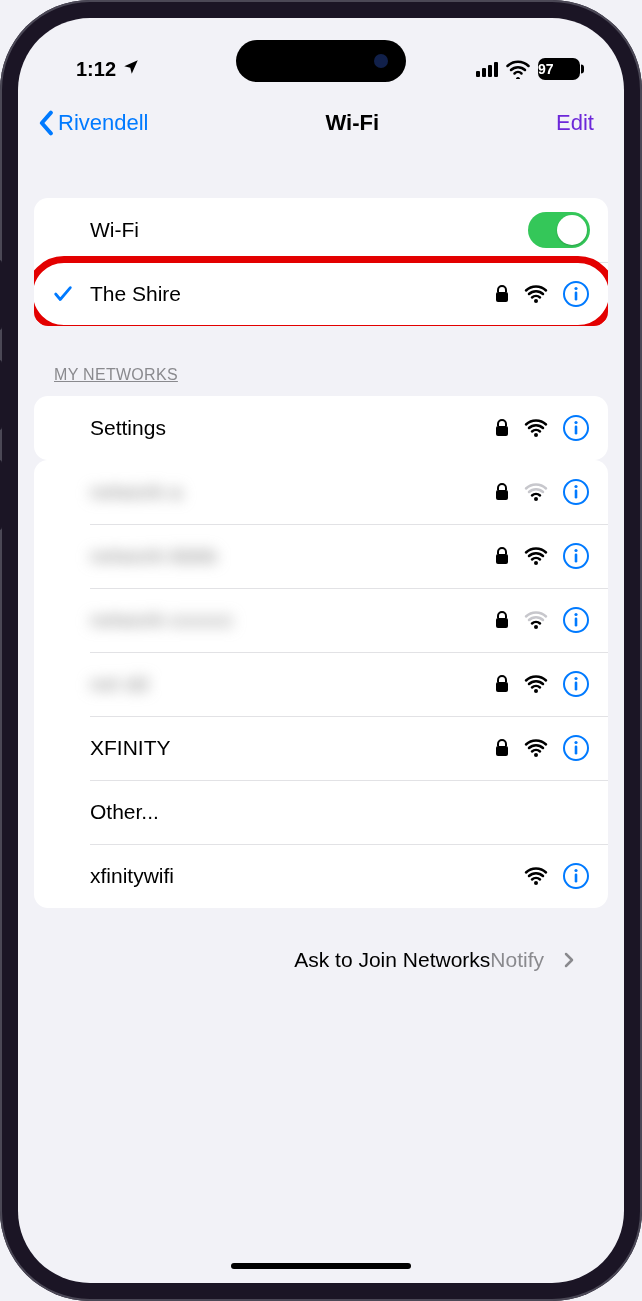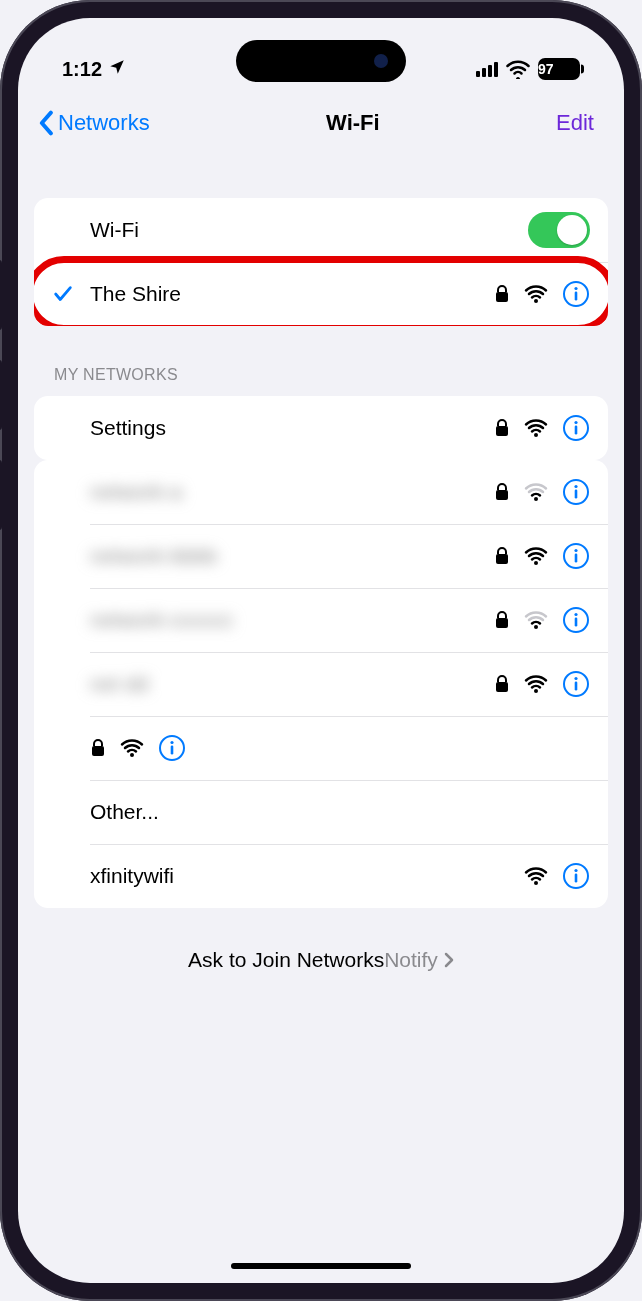--- a/index.html
+++ b/index.html
@@ -59,21 +59,21 @@
   }
   .status-bar {
     display: flex;
     justify-content: space-between;
     align-items: center;
     padding: 32px 44px 0 44px;
     height: 70px;
     font-size: 20px;
     font-weight: 600;
   }
-  .status-left { display: flex; align-items: center; gap: 6px; }
+  .status-left { display: flex; align-items: center; gap: 6px; margin-left: 14px; }
   .status-right { display: flex; align-items: center; gap: 8px; }
   .loc-arrow svg { width:18px; height:18px; }
   .cell-bars { display:flex; align-items:flex-end; gap:2px; height:16px;}
   .cell-bars span { width:4px; background:#000; border-radius:1px;}
   .cell-bars span:nth-child(1){height:6px;}
   .cell-bars span:nth-child(2){height:9px;}
   .cell-bars span:nth-child(3){height:12px;}
   .cell-bars span:nth-child(4){height:15px;}
   .batt {
     display:flex; align-items:center; justify-content:flex-start;
@@ -105,20 +105,21 @@
   .nav-back svg{ width:18px; height:26px; }
   .nav-title { font-weight:600; font-size:22px; }
   .nav-edit { color:#6d28d9; font-size:22px;}
   .content { padding: 0 16px; }
   .section-header {
     color:#8a8a8e;
     font-size:16px;
     text-transform:uppercase;
     padding: 40px 20px 12px 20px;
     letter-spacing:0.3px;
+    text-decoration:underline;
   }
   .group {
     background:#fff;
     border-radius:14px;
     overflow:hidden;
   }
   .row {
     display:flex;
     align-items:center;
     min-height:64px;
@@ -164,27 +165,27 @@
     position:absolute;
     top:-6px; left:-8px; right:-8px; bottom:-6px;
     border:7px solid #e30000;
     border-radius:38px;
     pointer-events:none;
   }
   .group.first-group { margin-top:48px; }
   .blur { filter: blur(7px); color:#888; }
   .bottom-row {
     display:flex;
-    justify-content:center;
+    justify-content:flex-end;
     align-items:center;
     padding: 40px 34px 0 34px;
     font-size:21px;
     color:#000;
   }
-  .bottom-row .right { color:#8a8a8e; display:flex; align-items:center; gap:6px;}
+  .bottom-row .right { color:#8a8a8e; display:flex; align-items:center; gap:20px;}
   .home-ind{
     position:absolute;
     bottom:14px; left:50%;
     transform:translateX(-50%);
     width:180px; height:6px;
     background:#000;
     border-radius:4px;
   }
 </style>
 </head>
@@ -222,21 +223,21 @@
             <span>97</span>
           </span>
       </div>
     </div>
 
     <div class="navbar">
       <div class="nav-back">
         <svg viewBox="0 0 12 20">
             <path d="M9 2 L2 10 L9 18" fill="none" stroke="#007aff" stroke-width="3" stroke-linecap="round" stroke-linejoin="round"></path>
           </svg>
-        <span>Networks</span>
+        <span>Rivendell</span>
       </div>
       <div class="nav-title">Wi-Fi</div>
       <div class="nav-edit">Edit</div>
     </div>
 
     <div class="content">
 
       <div class="group first-group">
         <div class="row">
           <div class="leading"></div>
@@ -413,20 +414,21 @@
                 <svg viewBox="0 0 28 28">
                   <circle cx="14" cy="14" r="12" fill="none" stroke="#007aff" stroke-width="2"></circle>
                   <circle cx="14" cy="8.5" r="1.6" fill="#007aff"></circle>
                   <rect x="12.7" y="11.5" width="2.6" height="9" rx="1.3" fill="#007aff"></rect>
                 </svg>
               </span>
             </div>
           </div>
           <div class="row">
             <div class="leading"></div>
+            <div class="label">XFINITY</div>
             <div class="trailing">
               <span class="lock-ic">
                 <svg viewBox="0 0 16 20">
                   <rect x="2" y="8" width="12" height="10" rx="2" fill="#000"></rect>
                   <path d="M4 8 V6 a4 4 0 0 1 8 0 V8" fill="none" stroke="#000" stroke-width="2"></path>
                 </svg>
               </span>
               <span class="wifi-ic">
                 <svg viewBox="0 0 24 20">
                   <circle cx="12" cy="17" r="2" fill="#000"></circle>

